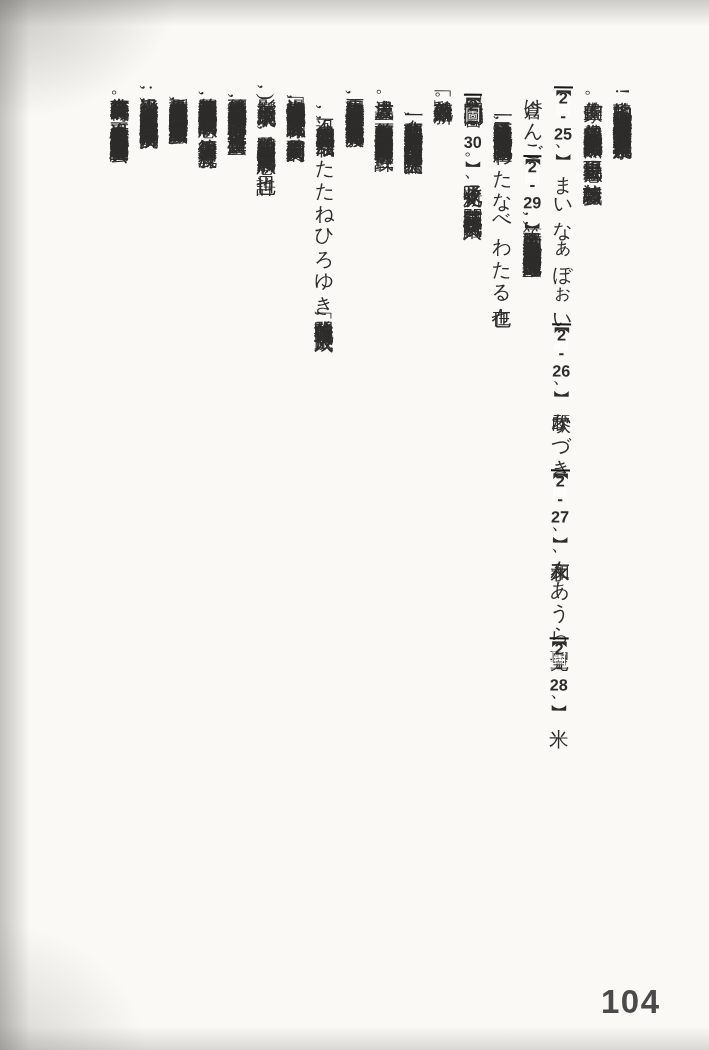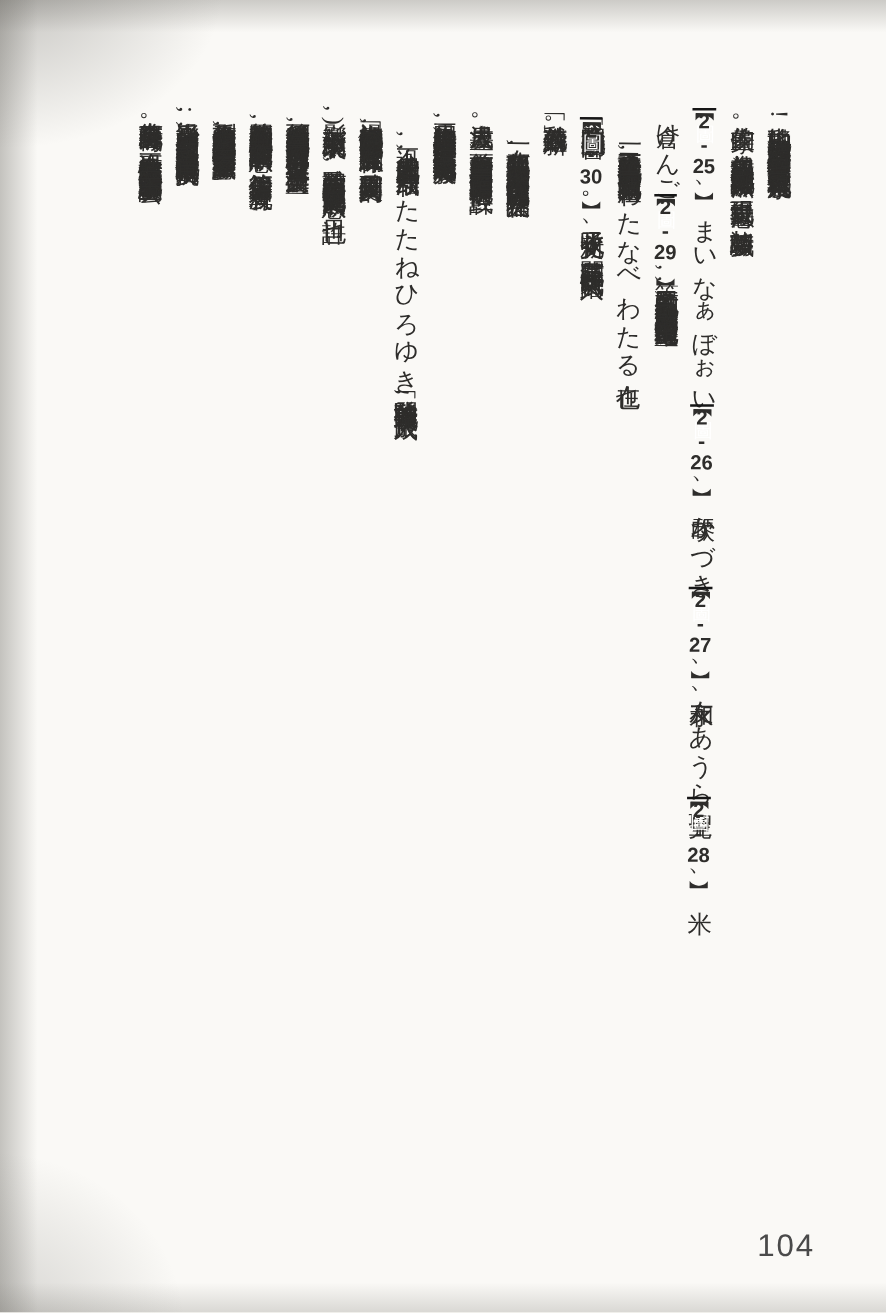--- a/index.html
+++ b/index.html
@@ -85,22 +85,22 @@
   .tcy { text-combine-upright: all; font-family: "Liberation Sans", sans-serif; font-weight: 600; font-size: 0.95em; }
   .figdash { text-orientation: upright; font-family: "Liberation Sans", sans-serif; font-weight: 600; }
 
   .page-number {
     position: absolute;
     top: 983px;
     left: 601px;
     width: 56px;
     text-align: center;
     font-family: "Liberation Sans", "DejaVu Sans", sans-serif;
-    font-weight: normal;
-    font-size: 25px;
+    font-weight: bold;
+    font-size: 33px;
     letter-spacing: 1.5px;
     color: var(--pageno);
   }
 </style>
 </head>
 <body>
 
 <div class="page">
   <div class="text-block">
       <div class="col">由地搖動!雖然作家們實際的心思只能憑空想像,但其中最有元氣的,都是原本就擅長巨乳系漫</div>

